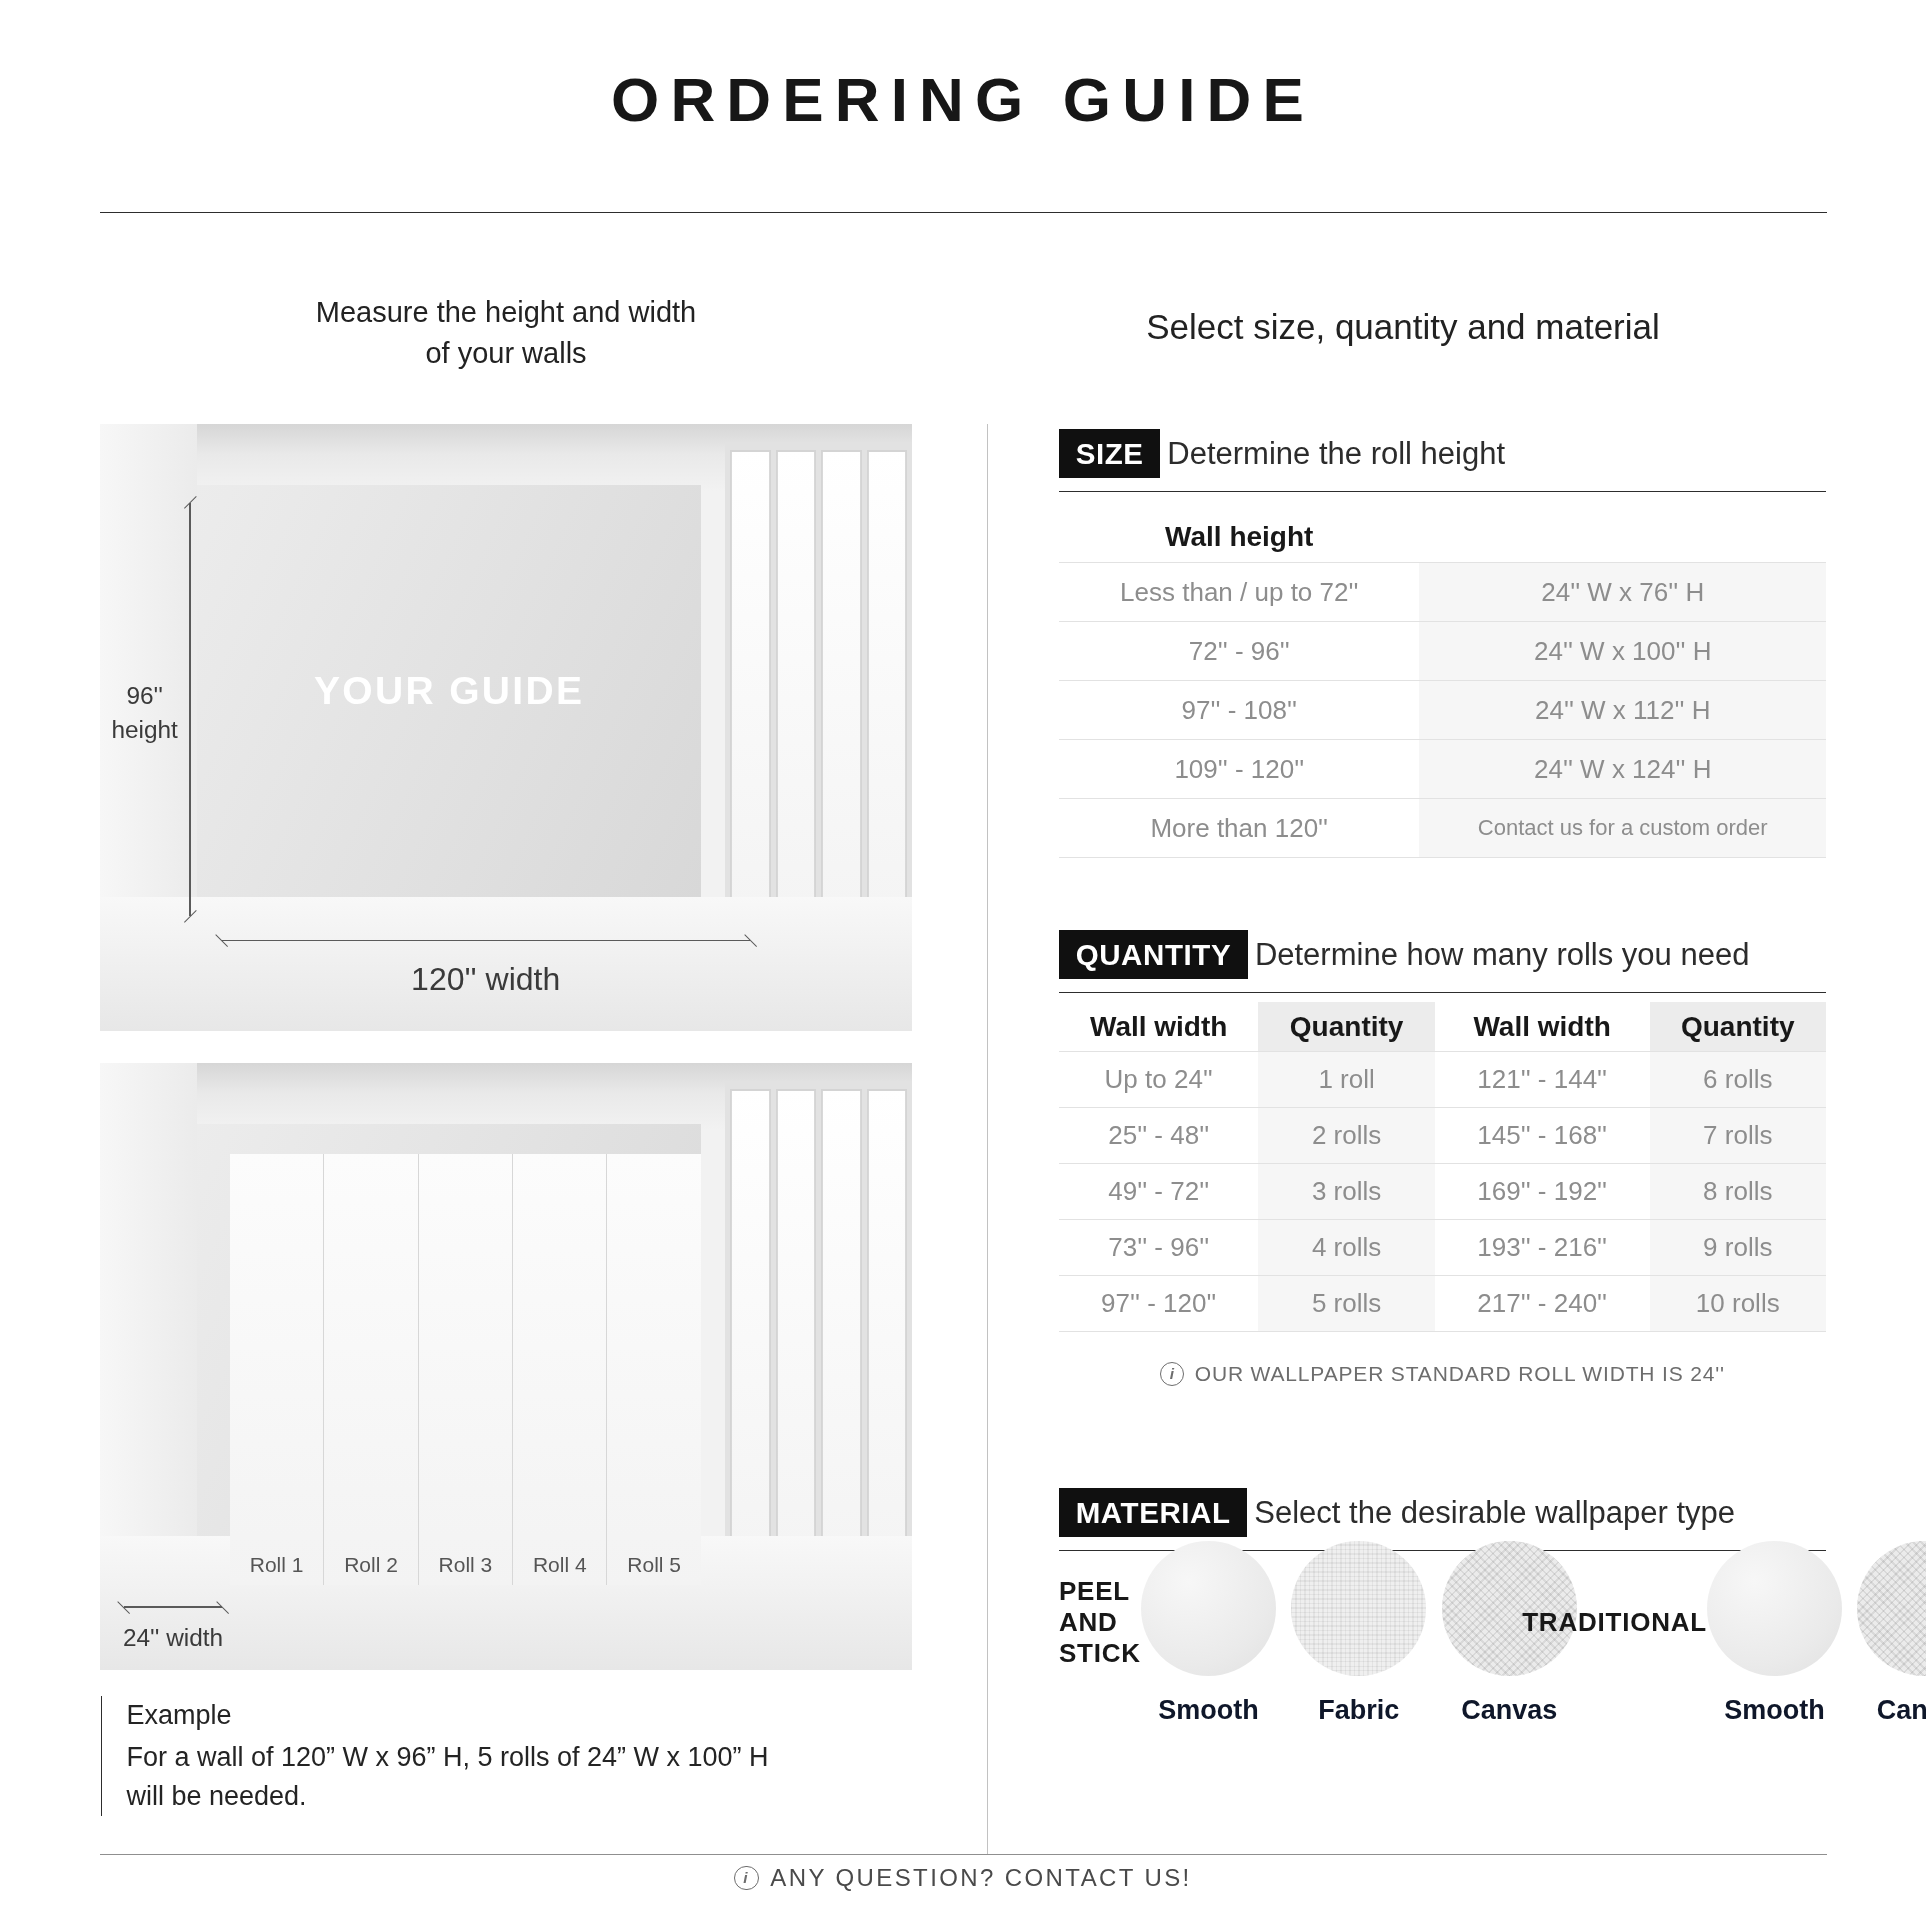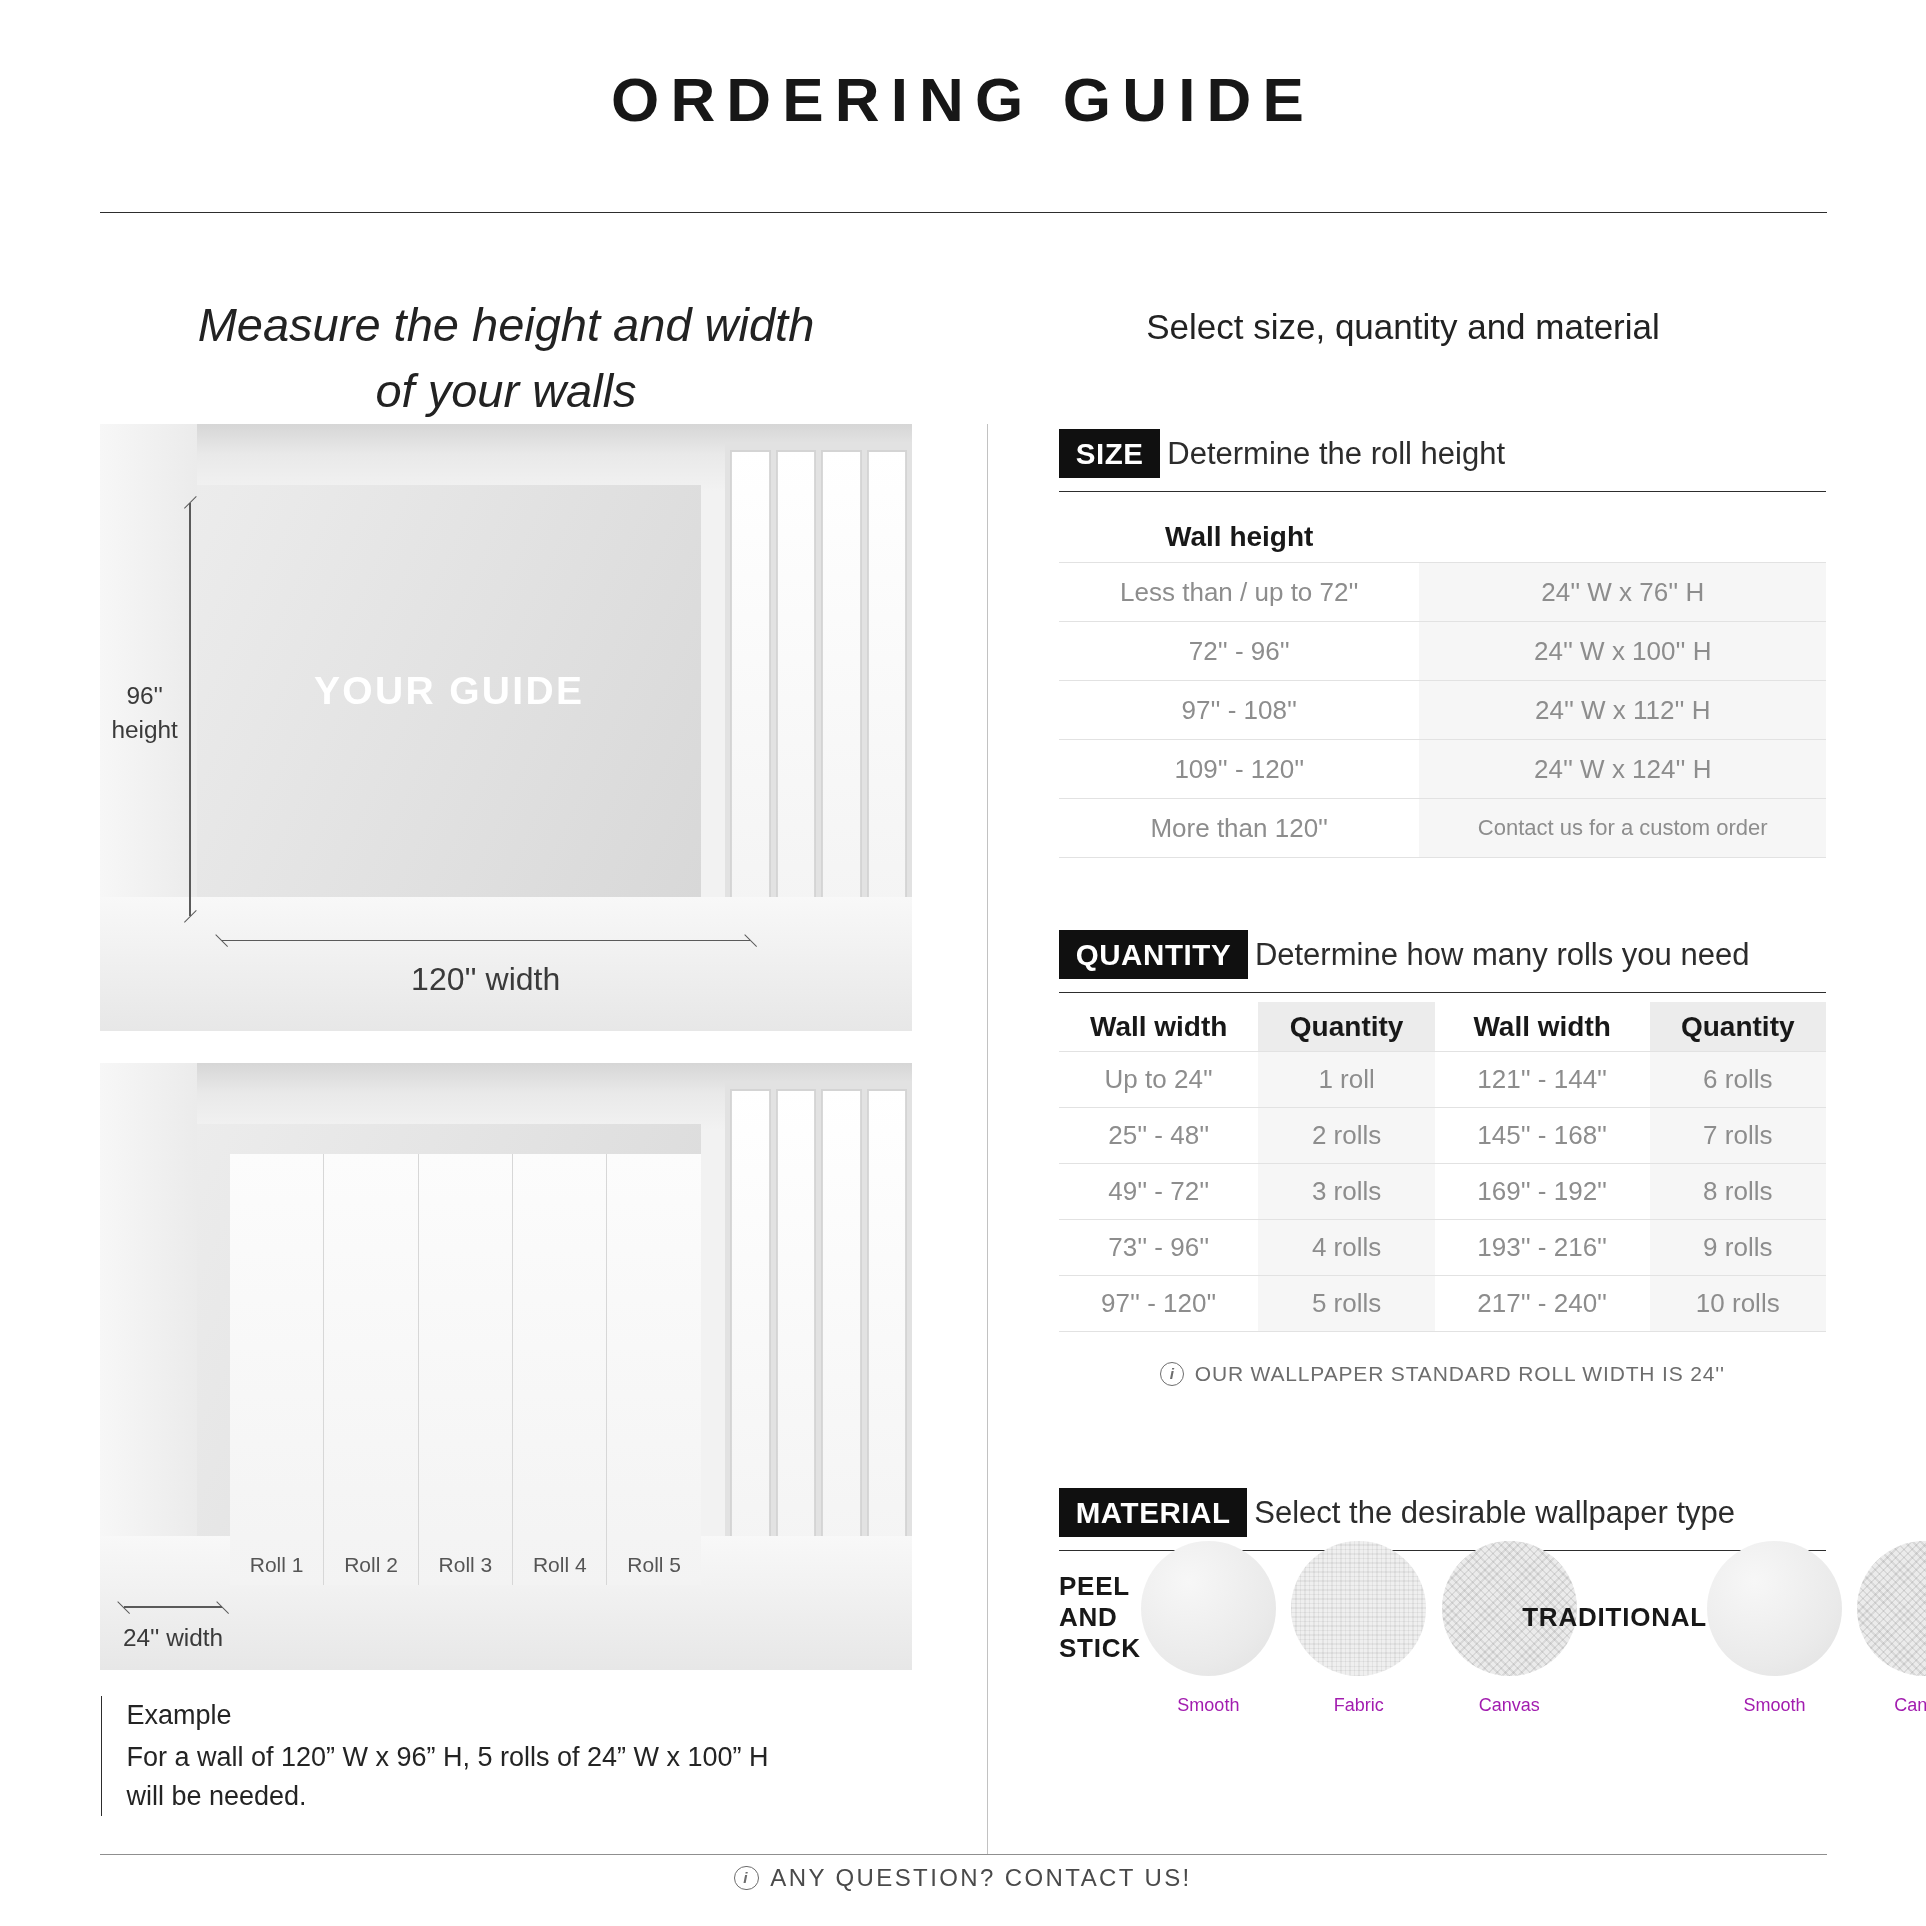--- a/index.html
+++ b/index.html
@@ -6,21 +6,21 @@
   html,body { background:#ffffff; }
   body { font-family:"Liberation Sans", sans-serif; color:#1f1f1f; }
   .page { position:relative; width:1926px; height:1926px; background:#ffffff; overflow:hidden; }
 
   
   .title { position:absolute; top:64px; left:0; width:100%; text-align:center;
            font-size:62px; font-weight:700; letter-spacing:0.18em; color:#171717; }
   .top-rule { position:absolute; top:212px; left:100px; width:1727px; height:1.3px; background:#2d2d2d; }
 
   .left-heading { position:absolute; top:292px; left:100px; width:812px; text-align:center;
-                  font-size:47px; line-height:1.4; font-weight:500; color:#222;font-style:italic; }
+                  font-size:29px; line-height:1.4; font-weight:500; color:#222; }
   .right-heading { position:absolute; top:307px; left:1008px; width:790px; text-align:center;
                    font-size:35px; font-weight:500; color:#222; }
 
   .col-divider { position:absolute; left:987px; top:424px; width:0.6px; height:1430px; background:#c2c2c2; }
 
   
   .room { position:absolute; left:100px; width:812px; height:607px; background:#f2f2f2; overflow:hidden; }
   .room1 { top:424px; }
   .room2 { top:1063px; }
 
@@ -116,21 +116,21 @@
   .swatch-row { display:flex; gap:15.4px; width:100%; justify-content:center; }
   .swatch-item { display:flex; flex-direction:column; align-items:center; gap:19px; }
   .swatch { width:135px; height:135px; border-radius:50%; }
   .smooth { background:radial-gradient(circle at 35% 30%, #f7f7f7 0%, #eaeaea 65%, #e0e0e0 100%); }
   .fabric { background-color:#efefef;
             background-image:repeating-linear-gradient(0deg, rgba(0,0,0,0.05) 0 1.3px, transparent 1.3px 4.5px),
                              repeating-linear-gradient(90deg, rgba(0,0,0,0.05) 0 1.3px, transparent 1.3px 4.5px); }
   .canvas { background-color:#ebebeb;
             background-image:repeating-linear-gradient(45deg, rgba(0,0,0,0.08) 0 1.9px, transparent 1.9px 5.8px),
                              repeating-linear-gradient(-45deg, rgba(0,0,0,0.08) 0 1.9px, transparent 1.9px 5.8px); }
-  .swatch-label { font-size:18px; font-weight:400; color:#a21caf; }
+  .swatch-label { font-size:27px; font-weight:700; color:#0f172a; }
 
   
   .footer-rule { position:absolute; left:100px; top:1854px; width:1727px; height:0.6px; background:#8f8f8f; }
   .footer { position:absolute; top:1864px; left:0; width:100%; display:flex; align-items:center;
             justify-content:center; gap:11.6px; font-size:24px; letter-spacing:0.1em; color:#4a4a4a; }
 </style>
 </head>
 <body>
 
 <div class="page">

